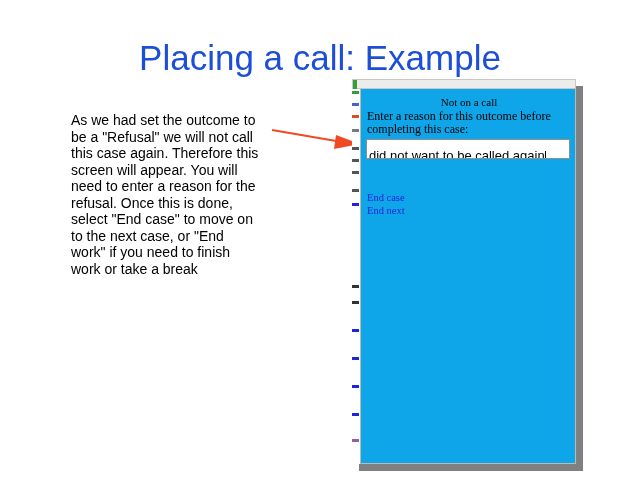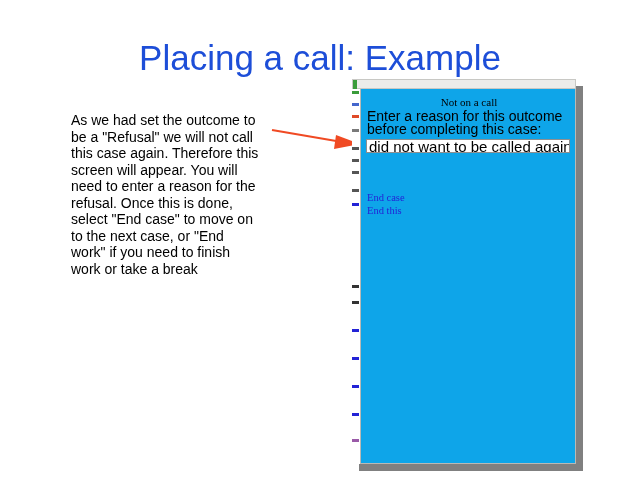--- a/index.html
+++ b/index.html
@@ -127,39 +127,39 @@
     text-align: center;
     font-family: "Liberation Serif", serif;
     font-size: 11px;
     color: #000000;
   }
   #dialog-instruction {
     position: absolute;
     left: 6px;
     top: 21px;
     width: 206px;
-    font-family: Liberation Sans, sans-serif;
-    font-size: 14px;
+    font-family: Liberation Serif, serif;
+    font-size: 12px;
     line-height: 12.5px;
     color: #000000;
   }
   #reason-input {
     position: absolute;
     left: 5px;
     top: 50px;
     width: 204px;
     height: 14px;
     background: #ffffff;
     border: 1px solid #8f8f8f;
     box-sizing: border-box;
     font-family: "Liberation Sans", sans-serif;
-    font-size: 15px;
+    font-size: 13px;
     color: #000000;
     line-height: 13px;
-    padding: 0 2px;
+    padding: 9px 2px;
     white-space: nowrap;
     overflow: hidden;
   }
   #reason-caret {
     display: inline-block;
     width: 1px;
     height: 10px;
     background: #000000;
     vertical-align: -1px;
     margin-left: 0px;
@@ -220,17 +220,17 @@
   <div id="window-page">
 
     <div id="dialog-heading">Not on a call</div>
 
     <div id="dialog-instruction">Enter a reason for this outcome before completing this case:</div>
 
     <div id="reason-input"><span>did not want to be called again</span><span id="reason-caret"></span></div>
 
     <div id="dialog-links">
       <span class="dialog-link">End case</span>
-      <span class="dialog-link">End this</span>
+      <span class="dialog-link">End next</span>
     </div>
 
   </div>
 </div>
 
 </body></html>

